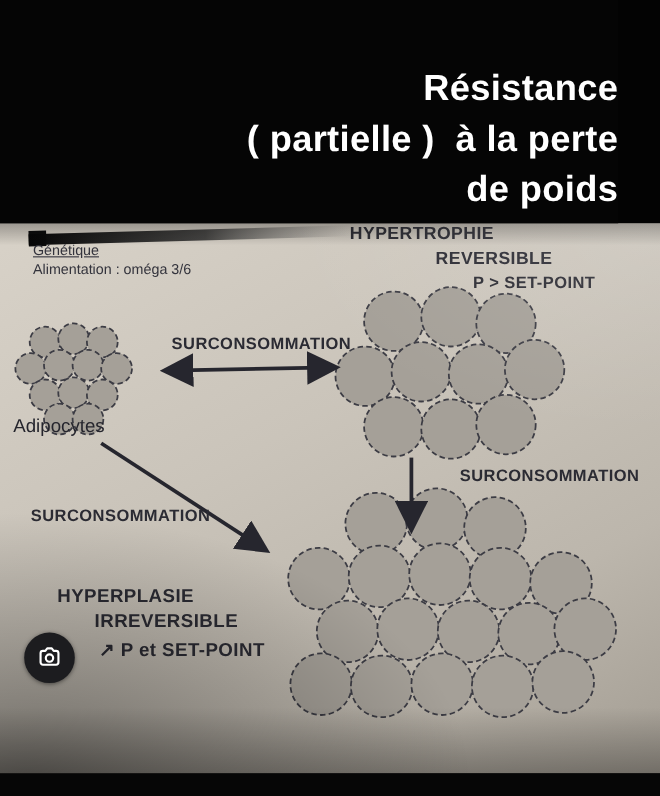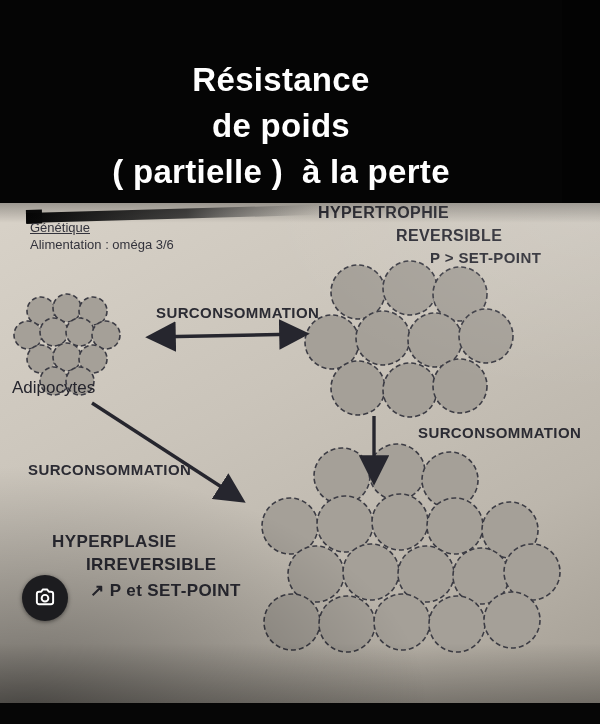--- a/index.html
+++ b/index.html
@@ -8,21 +8,21 @@
     background:#000;
     font-family:"Liberation Sans", sans-serif;
     position:relative;
     overflow:hidden;
   }
   .screen { position:absolute; inset:0; background:#030303; }
 
   
   .title-area {
     position:absolute; top:0; left:0; width:562px; height:203px;
-    display:flex; flex-direction:column; justify-content:flex-end; align-items:center;
+    display:flex; flex-direction:column; justify-content:flex-end; align-items:flex-end;
     padding-bottom:8px; background:#050505; z-index:3;
   }
   .title-line {
     color:#fff; font-size:33px; font-weight:bold; line-height:46px;
     letter-spacing:0.3px; text-align:center; white-space:pre;
   }
 
   
   .photo {
     position:absolute; top:203px; left:0; width:600px; height:500px;
@@ -73,22 +73,22 @@
     background:#060606; z-index:3;
   }
 </style>
 </head>
 <body>
 
 <div class="screen">
 
   <div class="title-area">
     <div class="title-line">Résistance</div>
+    <div class="title-line">( partielle )  à la perte</div>
     <div class="title-line">de poids</div>
-    <div class="title-line">( partielle )  à la perte</div>
   </div>
 
   <div class="photo">
 
     <svg class="diagram-svg" width="600" height="500" viewBox="0 0 600 500">
       <defs>
         <marker id="ah" markerWidth="9" markerHeight="9" refX="7" refY="4.5" orient="auto-start-reverse">
           <path d="M0,0 L9,4.5 L0,9 z" fill="#26262e"></path>
         </marker>
         <linearGradient id="scanGrad" x1="0" y1="0" x2="1" y2="0">

